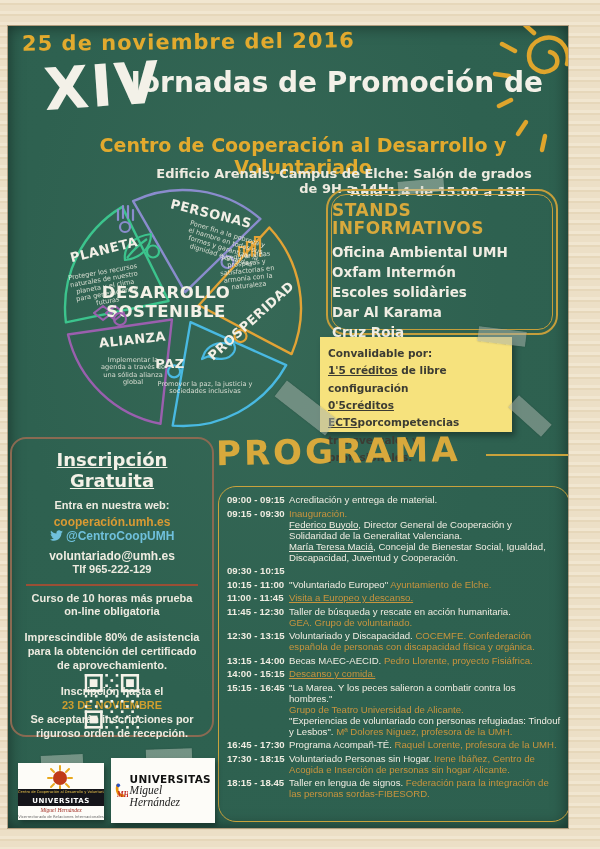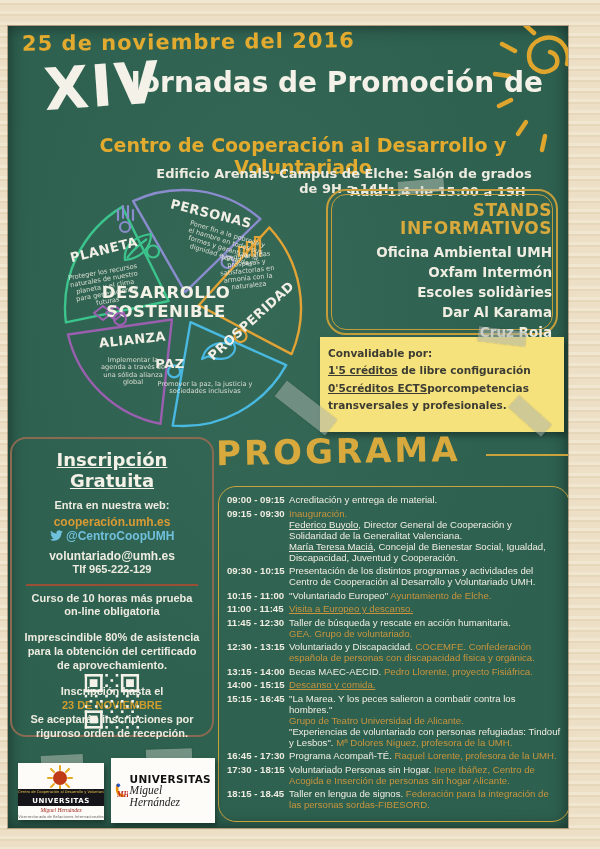--- a/index.html
+++ b/index.html
@@ -23,26 +23,26 @@
   .subtitle{left:55px;top:108px;width:480px;text-align:center;font-size:19px;font-weight:bold;color:#e2aa2e;}
   .loc1{left:140px;top:140px;width:392px;text-align:center;font-size:13px;font-weight:bold;color:#eeebe0;}
   .loc2{left:330px;top:158px;width:200px;text-align:center;font-size:13px;font-weight:bold;color:#eeebe0;}
   
   #wheel{left:45px;top:152px;}
   .wlabel{fill:#f2efe6;font-weight:bold;font-size:13px;text-anchor:middle;letter-spacing:.5px;}
   .wdesc{fill:rgba(240,238,228,.85);font-size:6.6px;text-anchor:middle;}
   .wcenter{fill:#f4f1e7;font-size:16.5px;font-weight:bold;text-anchor:middle;letter-spacing:.5px;}
   
   .stands{left:318px;top:163px;width:232px;height:146px;border:2px solid #c59e3b;border-radius:20px;padding:3px;box-sizing:border-box;}
-  .stands-in{width:100%;height:100%;border:1.5px solid #c59e3b;border-radius:15px;box-sizing:border-box;text-align:right;}
+  .stands-in{width:100%;height:100%;border:1.5px solid #c59e3b;border-radius:15px;box-sizing:border-box;text-align:left;}
   .stands-title{color:#d8a93c;font-weight:bold;font-size:17px;line-height:1.08;margin-top:6px;letter-spacing:.5px;}
   .stands-list{margin-top:4px;}
   .stands-item{color:#f0ede3;font-size:13.5px;font-weight:bold;line-height:20px;}
   
-  .note{left:312px;top:311px;width:244px;height:95px;background:#f6e27d;box-shadow:3px 4px 6px rgba(0,0,0,.35);
+  .note{left:312px;top:311px;width:192px;height:95px;background:#f6e27d;box-shadow:3px 4px 6px rgba(0,0,0,.35);
         color:#3c3c33;font-size:10.5px;font-weight:bold;padding:8px 17px 0 8px;box-sizing:border-box;line-height:1.65;}
   .note .u{text-decoration:underline;}
   .tape{position:absolute;background:rgba(168,178,170,.52);box-shadow:0 0 2px rgba(0,0,0,.18);}
   .tape.light{background:rgba(202,208,198,.45);}
   
   .insc{left:2px;top:411px;width:204px;height:300px;border:2px solid #8a6a52;border-radius:16px;box-sizing:border-box;
         text-align:center;color:#eeebe0;font-family:"Liberation Sans",sans-serif;}
   .insc-title{font-family:"DejaVu Sans",sans-serif;font-size:18px;font-weight:bold;text-decoration:underline;margin-top:10px;color:#f4f1e7;}
   .insc .row{font-size:11px;font-weight:bold;line-height:1.25;}
   .web{color:#d99a33;font-size:12px;font-weight:bold;margin-top:2px;cursor:pointer;}
@@ -250,21 +250,20 @@
       <div class="prow">
         <div class="ptime">09:00 - 09:15</div>
         <div class="ptext"><span class="w">Acreditación y entrega de material.</span></div>
       </div>
       <div class="prow">
         <div class="ptime">09:15 - 09:30</div>
         <div class="ptext"><span class="o">Inauguración.</span><br><span class="w u">Federico Buyolo</span><span class="w">, Director General de Cooperación y Solidaridad de la Generalitat Valenciana.</span><br><span class="w u">María Teresa Maciá,</span><span class="w"> Concejal de Bienestar Social, Igualdad, Discapacidad, Juventud y Cooperación.</span></div>
       </div>
       <div class="prow">
         <div class="ptime">09:30 - 10:15</div>
-        <div class="ptext"><span class="w">Presentación de los distintos programas y actividades del Centro de Cooperación al Desarrollo y Voluntariado UMH.</span></div>
       </div>
       <div class="prow">
         <div class="ptime">10:15 - 11:00</div>
         <div class="ptext"><span class="w">"Voluntariado Europeo" </span><span class="o">Ayuntamiento de Elche.</span></div>
       </div>
       <div class="prow">
         <div class="ptime">11:00 - 11:45</div>
         <div class="ptext"><span class="o u">Visita a Europeo y descanso.</span></div>
       </div>
       <div class="prow">

